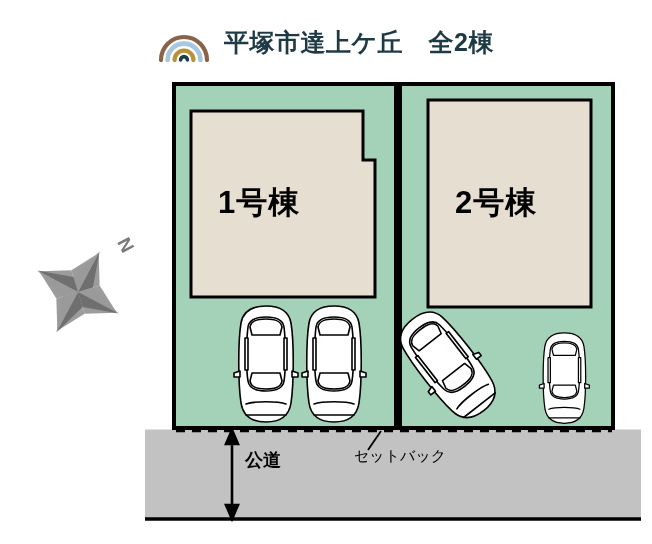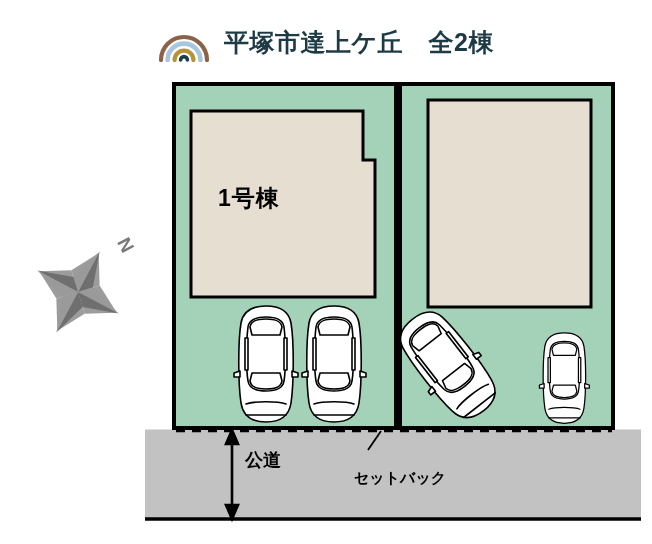--- a/index.html
+++ b/index.html
@@ -65,40 +65,39 @@
   .plan svg { display: block; }
 
   .lbl {
     position: absolute;
     font-weight: bold;
     color: #000000;
     white-space: nowrap;
     line-height: 1;
   }
   .house-label {
-    font-size: 23px;
+    font-size: 31px;
     letter-spacing: 1px;
   }
   #label-1 { left: 218px; top: 187px; }
   #label-2 { left: 455px; top: 187px; }
 
   .road-label {
     font-size: 18px;
     text-align: center;
     line-height: 1.15;
   }
   #label-road { left: 245px; top: 450px; }
   #label-road div { display: block; }
 
   .setback-label {
     font-size: 15px;
     text-align: center;
     line-height: 1.2;
-    font-weight: bold;
-    margin-top: 22px;
+    font-weight: normal;
   }
   #label-setback { left: 354px; top: 447px; }
   #label-setback div { display: block; }
 </style>
 </head>
 <body>
 
 <div id="stage">
 
   <div class="header">
@@ -212,20 +211,21 @@
       <g stroke="#000000" stroke-width="2.6" fill="#000000">
         <line x1="232" y1="436" x2="232" y2="513"></line>
         <polygon points="232,430 226,444 238,444"></polygon>
         <polygon points="232,519 226,505 238,505"></polygon>
       </g>
     </svg>
   </div>
 
   <div class="lbl house-label" id="label-1">1号棟</div>
 
+  <div class="lbl house-label" id="label-2">2号棟</div>
 
   <div class="lbl road-label" id="label-road">
     <div>公道</div>
   </div>
 
   <div class="lbl setback-label" id="label-setback">
     <div>セットバック</div>
   </div>
 
 </div>

